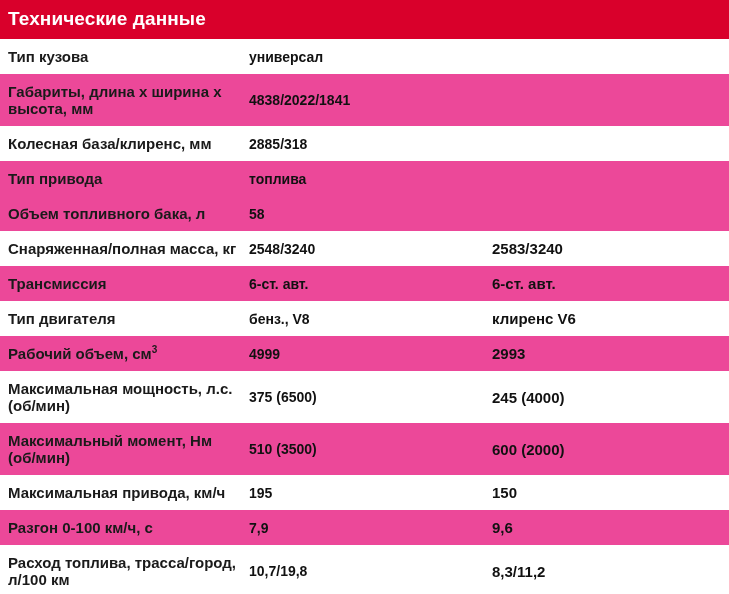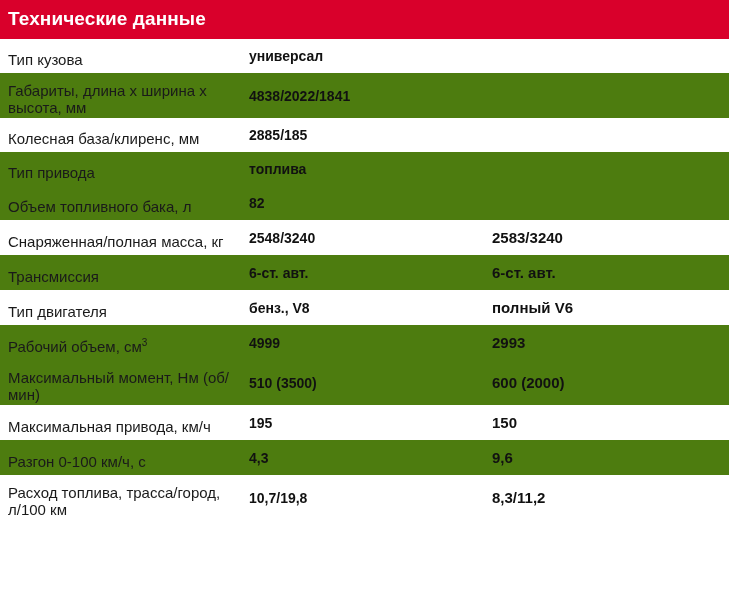--- a/index.html
+++ b/index.html
@@ -25,39 +25,40 @@
     font-weight: bold;
     padding: 8px 8px 9px 8px;
     letter-spacing: 0.1px;
   }
   .spec-table td {
     vertical-align: middle;
   }
   .row-label {
     font-size: 15px;
     color: #1a1a1a;
-    padding: 9px 6px 2px 8px;
+    padding: 9px 6px 9px 8px;
     width: 437px;
+    font-weight: bold;
   }
   .row-val {
     font-size: 14px;
     font-weight: bold;
     color: #111111;
     padding: 9px 4px 9px 6px;
     width: 146px;
   }
   .row-val2 {
     font-size: 15px;
     font-weight: bold;
     color: #111111;
     padding: 9px 4px 9px 6px;
     width: 146px;
   }
   tr.shade td {
-    background: #4d7c0f;
+    background: #ec4899;
   }
   tr.plain td {
     background: #ffffff;
   }
   sup {
     font-size: 10px;
     vertical-align: super;
     line-height: 0;
   }
 </style>
@@ -77,77 +78,82 @@
     </tr>
 
     <tr class="shade">
       <td class="row-label">Габариты, длина х ширина х высота, мм</td>
       <td class="row-val">4838/2022/1841</td>
       <td class="row-val2"></td>
     </tr>
 
     <tr class="plain">
       <td class="row-label">Колесная база/клиренс, мм</td>
-      <td class="row-val">2885/185</td>
+      <td class="row-val">2885/318</td>
       <td class="row-val2"></td>
     </tr>
 
     <tr class="shade">
       <td class="row-label">Тип привода</td>
       <td class="row-val">топлива</td>
       <td class="row-val2"></td>
     </tr>
 
 
     <tr class="shade">
       <td class="row-label">Объем топливного бака, л</td>
-      <td class="row-val">82</td>
+      <td class="row-val">58</td>
       <td class="row-val2"></td>
     </tr>
 
     <tr class="plain">
       <td class="row-label">Снаряженная/полная масса, кг</td>
       <td class="row-val">2548/3240</td>
       <td class="row-val2">2583/3240</td>
     </tr>
 
     <tr class="shade">
       <td class="row-label">Трансмиссия</td>
       <td class="row-val">6-ст. авт.</td>
       <td class="row-val2">6-ст. авт.</td>
     </tr>
 
     <tr class="plain">
       <td class="row-label">Тип двигателя</td>
       <td class="row-val">бенз., V8</td>
-      <td class="row-val2">полный V6</td>
+      <td class="row-val2">клиренс V6</td>
     </tr>
 
     <tr class="shade">
       <td class="row-label">Рабочий объем, см<sup>3</sup></td>
       <td class="row-val">4999</td>
       <td class="row-val2">2993</td>
     </tr>
 
+    <tr class="plain">
+      <td class="row-label">Максимальная мощность, л.с. (об/мин)</td>
+      <td class="row-val">375 (6500)</td>
+      <td class="row-val2">245 (4000)</td>
+    </tr>
 
     <tr class="shade">
       <td class="row-label">Максимальный момент, Нм (об/мин)</td>
       <td class="row-val">510 (3500)</td>
       <td class="row-val2">600 (2000)</td>
     </tr>
 
     <tr class="plain">
       <td class="row-label">Максимальная привода, км/ч</td>
       <td class="row-val">195</td>
       <td class="row-val2">150</td>
     </tr>
 
     <tr class="shade">
       <td class="row-label">Разгон 0-100 км/ч, с</td>
-      <td class="row-val">4,3</td>
+      <td class="row-val">7,9</td>
       <td class="row-val2">9,6</td>
     </tr>
 
     <tr class="plain">
       <td class="row-label">Расход топлива, трасса/город, л/100 км</td>
       <td class="row-val">10,7/19,8</td>
       <td class="row-val2">8,3/11,2</td>
     </tr>
   </tbody>
 </table>

